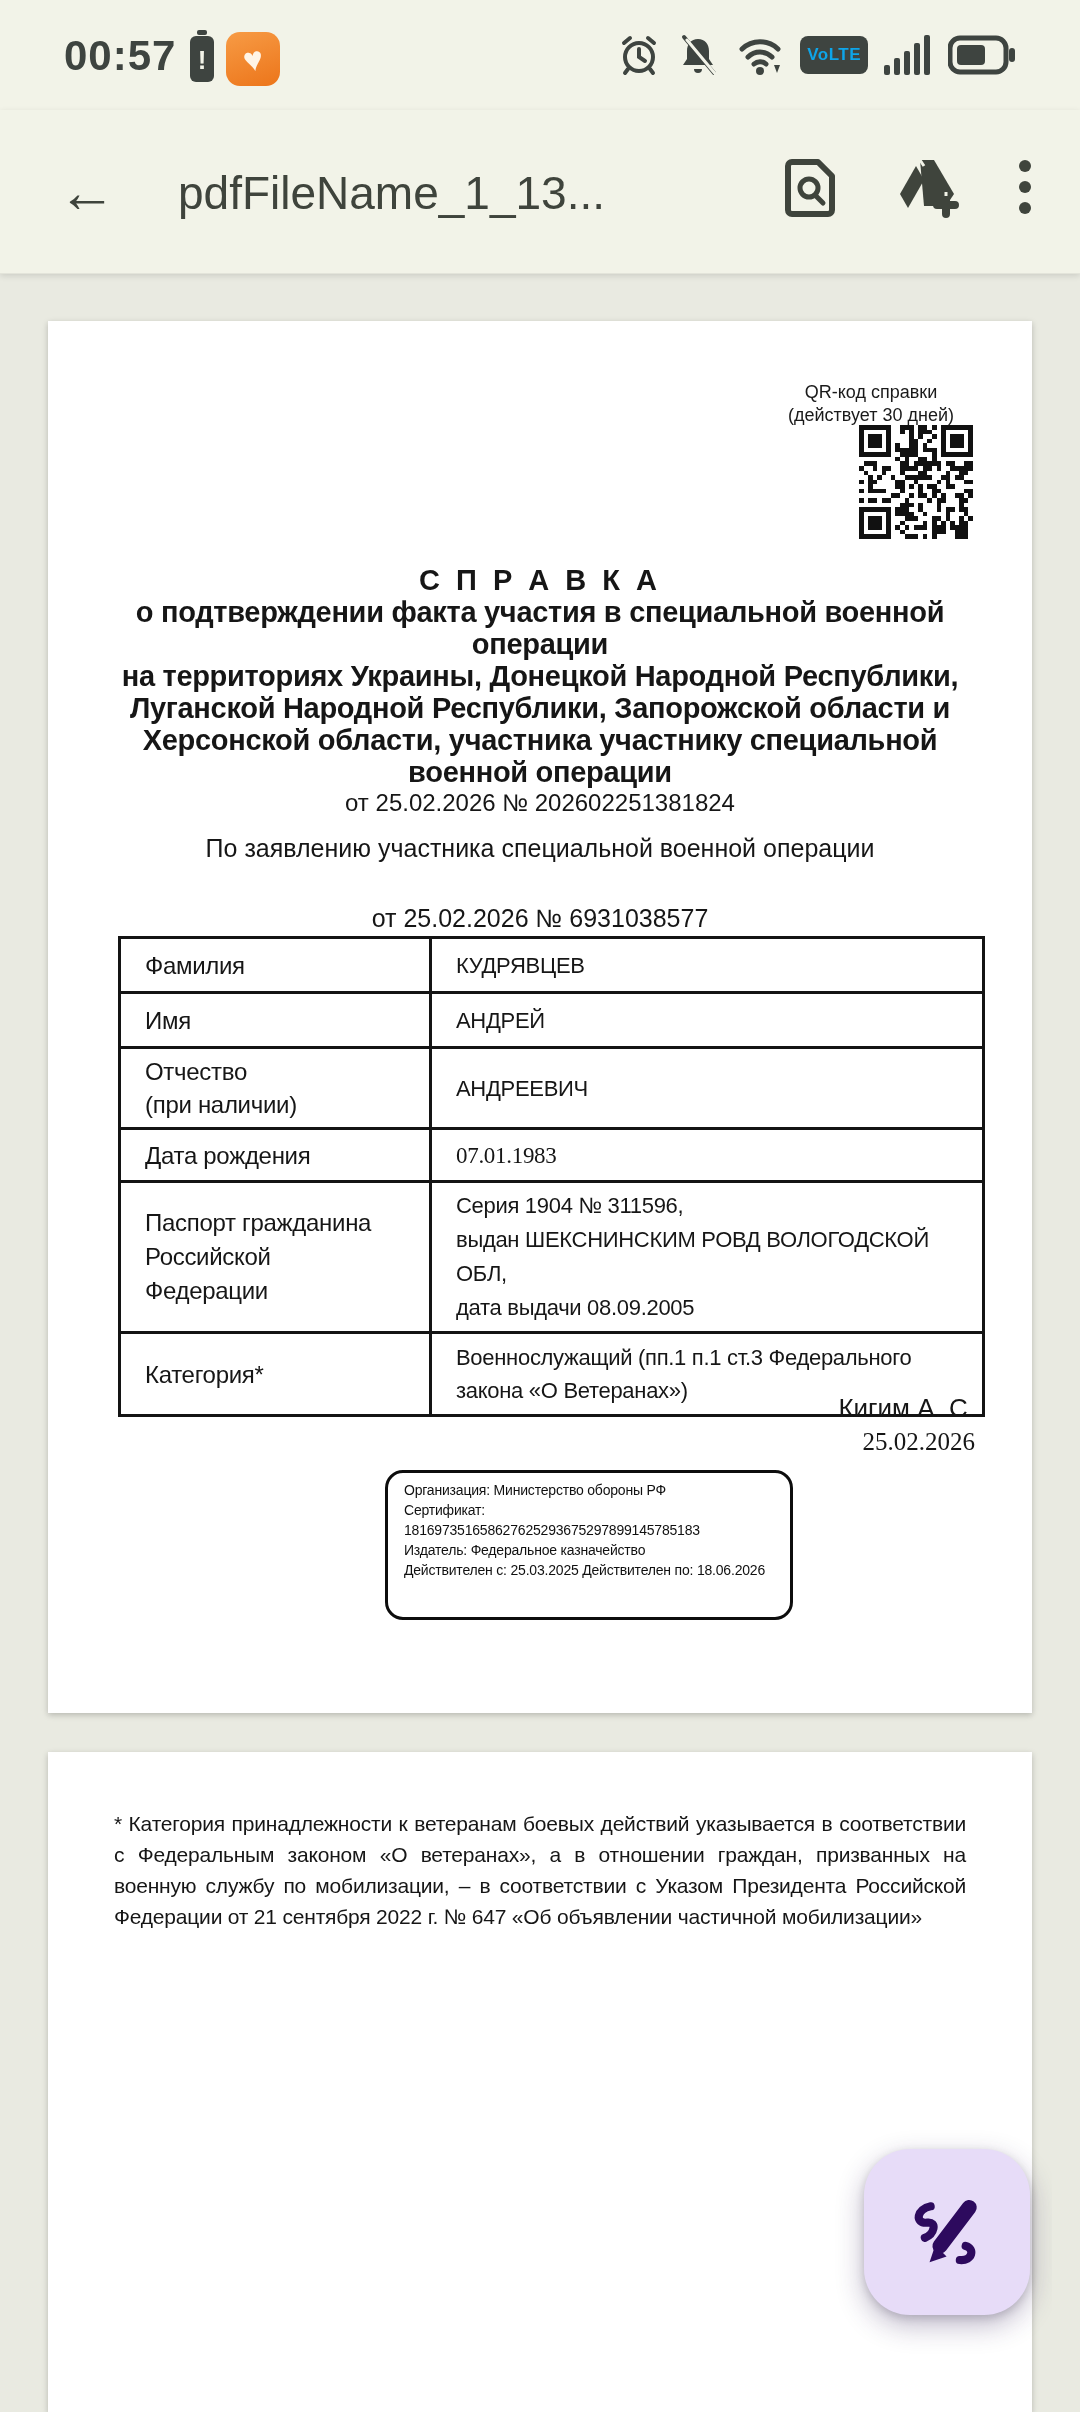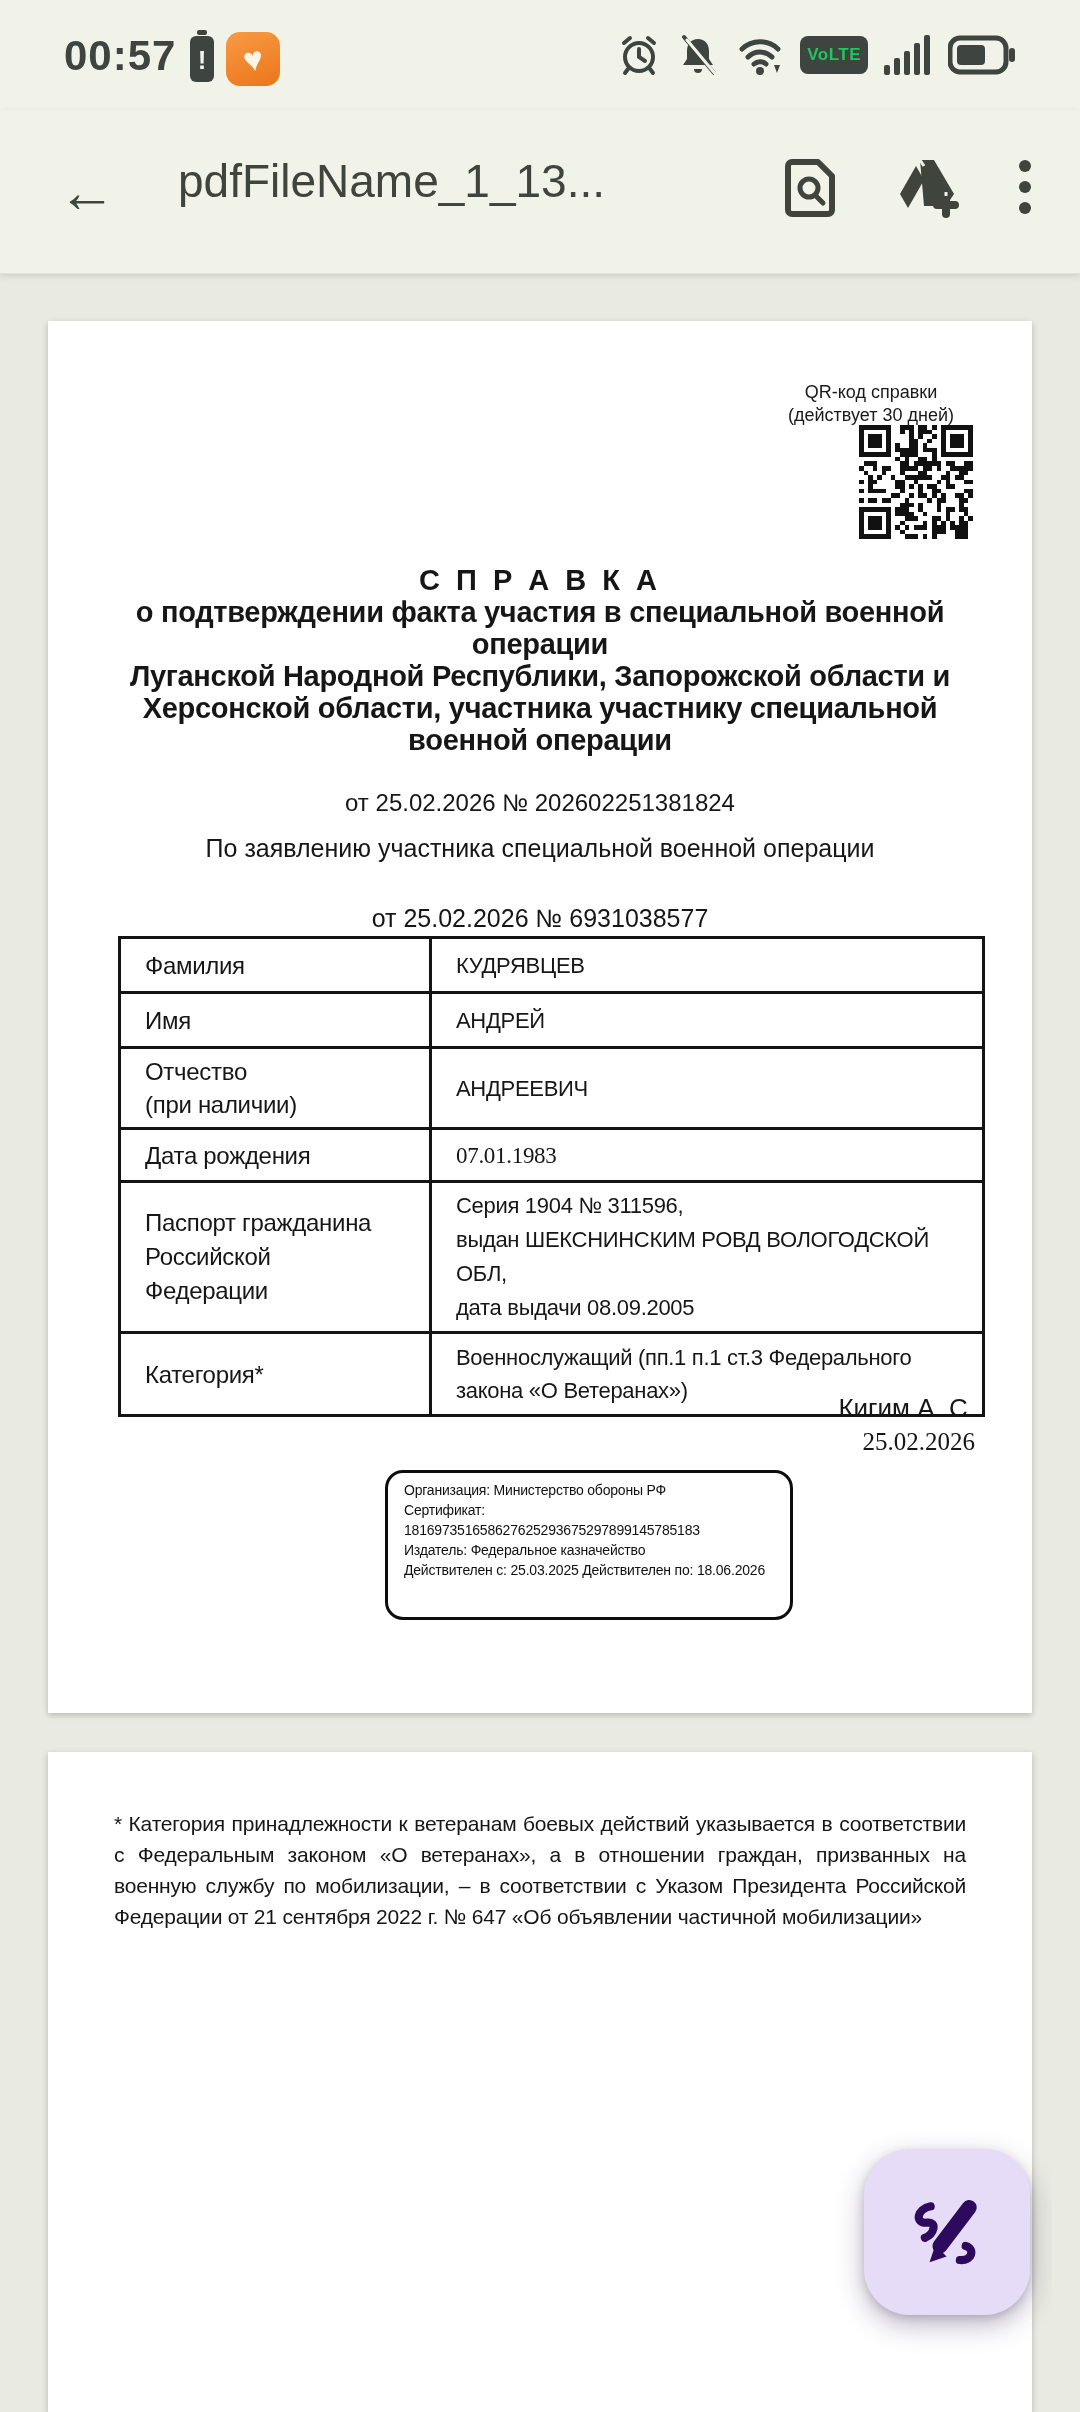--- a/index.html
+++ b/index.html
@@ -10,29 +10,29 @@
   .status-bar{position:absolute;left:0;top:0;width:1080px;height:110px;background:#f2f3e8;}
   .sb-time{position:absolute;left:64px;top:32px;font-size:42px;font-weight:600;color:#3e4440;letter-spacing:1px;}
   .sb-batt-alert{position:absolute;left:190px;top:36px;width:24px;height:46px;background:#3e4440;border-radius:6px;
      color:#f2f3e8;font-size:26px;font-weight:bold;text-align:center;line-height:48px;}
   .sb-batt-alert:before{content:"";position:absolute;left:7px;top:-6px;width:10px;height:5px;background:#3e4440;border-radius:2px;}
   .sb-heart{position:absolute;left:226px;top:32px;width:54px;height:54px;border-radius:14px;
      background:linear-gradient(160deg,#f79b45,#ec751a);display:flex;align-items:center;justify-content:center;}
   .sb-heart span{color:#fff4e6;font-size:34px;transform:rotate(-10deg);line-height:1;}
   .sb-right{position:absolute;right:64px;top:0;height:110px;display:flex;align-items:center;gap:16px;}
   .sb-ic{display:block;}
-  .volte{background:#3e4440;color:#22c55e;border-radius:8px;font-size:17px;font-weight:bold;
+  .volte{background:#3e4440;color:#0ea5e9;border-radius:8px;font-size:17px;font-weight:bold;
      padding:9px 7px;letter-spacing:.5px;}
 
   
   .toolbar{position:absolute;left:0;top:110px;width:1080px;height:163px;background:#f2f3e8;
      box-shadow:0 2px 6px rgba(0,0,0,.12);border-bottom:1px solid rgba(0,0,0,.06);z-index:5;}
   .tb-back{position:absolute;left:52px;top:50px;width:70px;height:64px;border:none;background:none;
      color:#3f443c;font-size:58px;line-height:60px;text-align:center;padding:0;cursor:pointer;}
-  .tb-title{position:absolute;left:178px;top:44px;width:500px;font-size:46px;color:#3f443c;
+  .tb-title{position:absolute;left:178px;top:56px;width:500px;font-size:46px;color:#3f443c;
      white-space:nowrap;overflow:hidden;}
   .tb-actions{position:absolute;right:40px;top:40px;display:flex;align-items:center;gap:44px;}
   .tb-btn{background:none;border:none;padding:6px;cursor:pointer;line-height:0;}
 
   
   .viewer{position:absolute;left:0;top:273px;width:1052px;height:2139px;background:#e9eae1;overflow:hidden;}
   .page{position:absolute;left:48px;width:984px;background:#ffffff;box-shadow:0 2px 6px rgba(0,0,0,.22);color:#111;}
   .page1{top:48px;height:1392px;}
   .page2{top:1479px;height:660px;}
 
@@ -386,20 +386,21 @@
             <rect x="80" y="8" width="12" height="12"></rect>
             <rect x="0" y="72" width="28" height="28"></rect>
             <rect x="4" y="76" width="20" height="20" fill="#fff"></rect>
             <rect x="8" y="80" width="12" height="12"></rect>
           </svg></div>
 
       <div class="doc-title">
         <div class="t0">С П Р А В К А</div>
         <div>о подтверждении факта участия в специальной военной</div>
         <div>операции</div>
+        <div>на территориях Украины, Донецкой Народной Республики,</div>
         <div>Луганской Народной Республики, Запорожской области и</div>
         <div>Херсонской области, участника участнику специальной</div>
         <div>военной операции</div>
       </div>
       <div class="doc-number">от 25.02.2026 № 202602251381824</div>
       <div class="doc-app">По заявлению участника специальной военной операции</div>
       <div class="doc-app-num">от 25.02.2026 № 6931038577</div>
 
       <table class="doc-table">
         <tbody>

